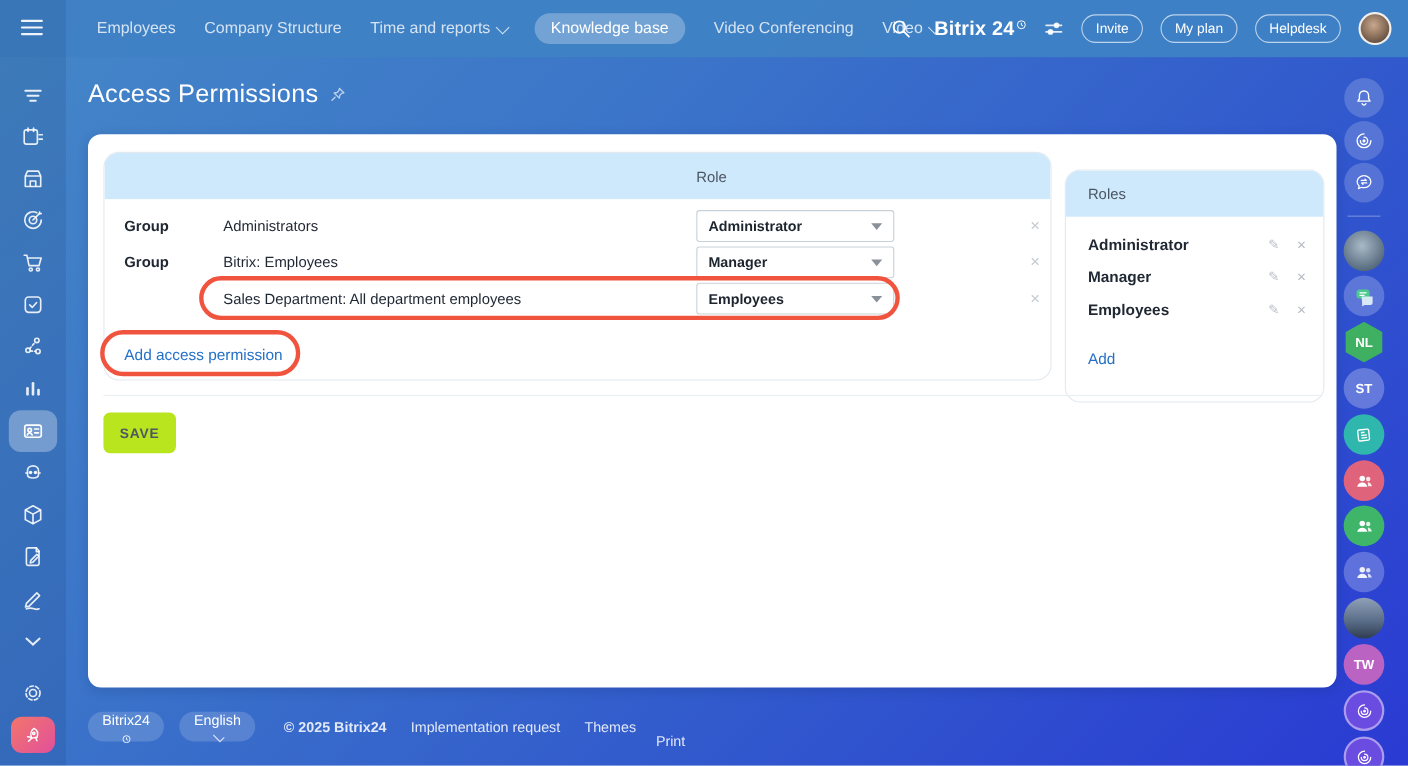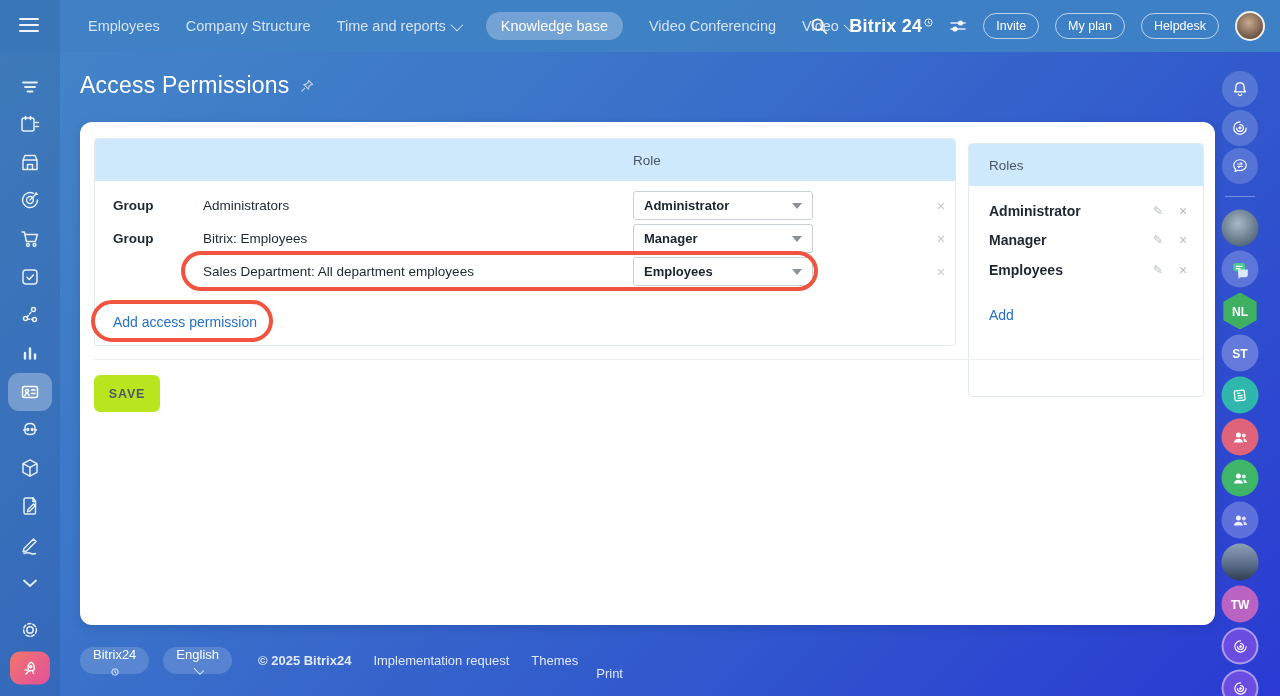--- a/index.html
+++ b/index.html
@@ -46,23 +46,23 @@
     color:#fff; font-size:12px; font-weight:bold; }
   .rr-divider { position:absolute; left:50%; transform:translateX(-50%); width:30px; height:1px;
     background:rgba(255,255,255,.35); }
   .hex { clip-path:polygon(50% 0%,95% 25%,95% 75%,50% 100%,5% 75%,5% 25%); border-radius:0; }
   
   .page-title-wrap { position:absolute; left:80px; top:72px; display:flex; align-items:center; gap:10px; z-index:4;text-align:right; }
   .page-title { color:#fff; font-size:23px; font-weight:500; letter-spacing:.2px; }
   
   .card { position:absolute; left:80px; top:122px; width:1135px; height:503px;
     background:#fff; border-radius:12px; box-shadow:0 3px 10px rgba(16,40,90,.18); z-index:4; }
-  .panel { position:absolute; border:1px solid #e2e9ef; border-radius:4px; background:#fff; overflow:hidden; }
+  .panel { position:absolute; border:1px solid #e2e9ef; border-radius:14px; background:#fff; overflow:hidden; }
   .panel-left { left:14px; top:16px; width:862px; height:208px; }
-  .panel-roles { left:888px; top:21px; width:236px; height:254px; }
+  .panel-roles { left:888px; top:32px; width:236px; height:212px; }
   .panel-head { height:42px; background:#cfe9fc; display:flex; align-items:center;
     font-size:13.5px; color:#4a5662; }
   .panel-left .panel-head span { margin-left:538px; }
   .panel-roles .panel-head span { margin-left:20px; }
   .perm-row { position:absolute; left:0; right:0; height:30px; line-height:30px; font-size:13.5px; color:#1f2733; }
   .cell-group { position:absolute; left:18px; font-weight:bold; }
   .cell-name  { position:absolute; left:108px; }
   .role-select { position:absolute; left:538px; top:0; width:180px; height:29px;
     border:1px solid #c9d1d8; border-radius:3px; background:#fff; cursor:pointer;
     display:flex; align-items:center; padding:0 10px; font-weight:bold; font-size:13px; color:#1c242e; }

